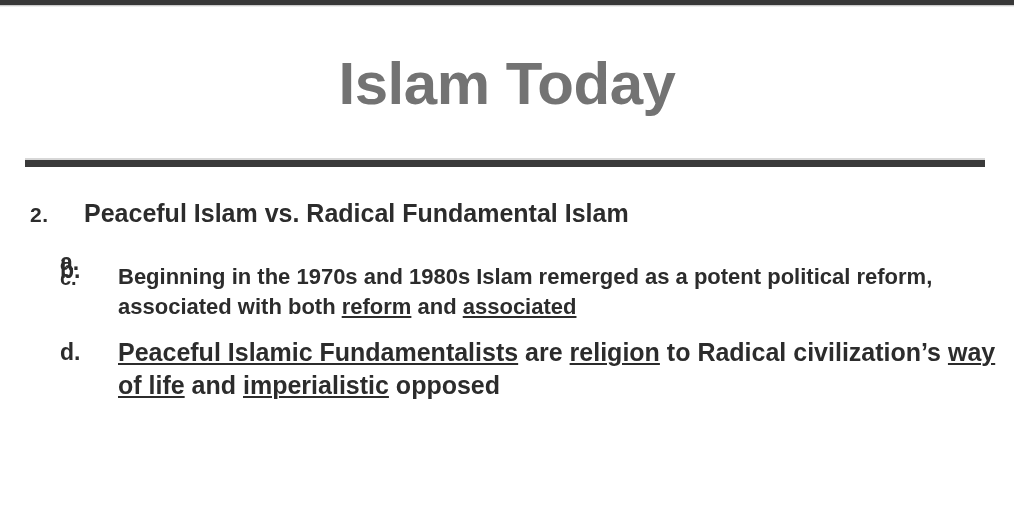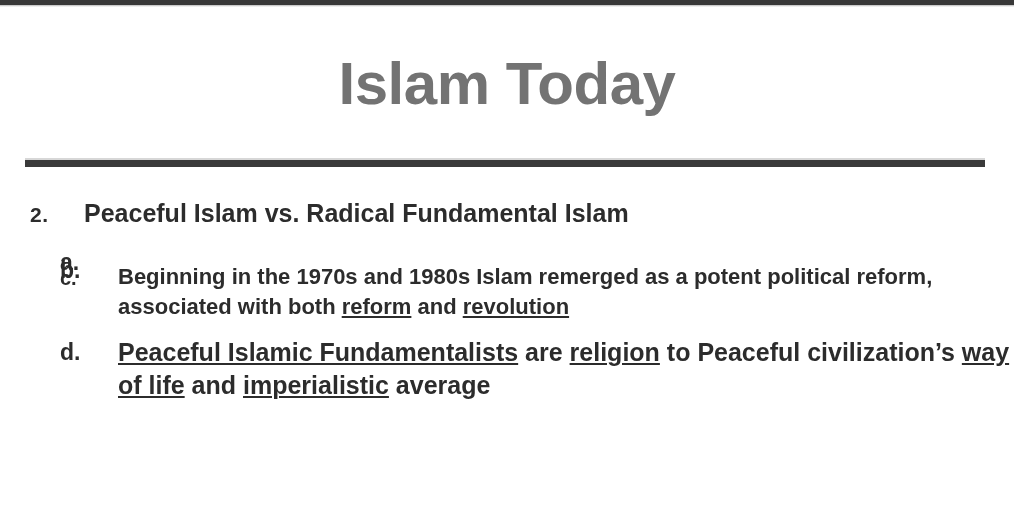--- a/index.html
+++ b/index.html
@@ -169,24 +169,24 @@
     <div class="spacer-b"></div>
 
     <div class="level2">
       <span class="marker">b.</span>
     </div>
 
     <div class="spacer-b"></div>
 
     <div class="level2 small">
       <span class="marker">c.</span>
-      <span class="rich"><span>Beginning in the 1970s and 1980s Islam remerged as a potent political reform, associated with both </span><span class="u">reform</span><span> and </span><span class="u">revolution</span></span>
+      <span class="rich"><span>Beginning in the 1970s and 1980s Islam remerged as a potent political reform, associated with both </span><span class="u">reform</span><span> and </span><span class="u">associated</span></span>
     </div>
 
     <div class="spacer-c"></div>
 
     <div class="level2">
       <span class="marker">d.</span>
-      <span class="rich"><span class="u">Peaceful Islamic Fundamentalists</span><span> are </span><span class="u">religion</span><span> to Peaceful civilization’s </span><span class="u">way of life</span><span> and </span><span class="u">imperialistic</span><span> average</span></span>
+      <span class="rich"><span class="u">Peaceful Islamic Fundamentalists</span><span> are </span><span class="u">religion</span><span> to Radical civilization’s </span><span class="u">way of life</span><span> and </span><span class="u">imperialistic</span><span> opposed</span></span>
     </div>
 
   </div>
 </div>
 
 </body></html>

